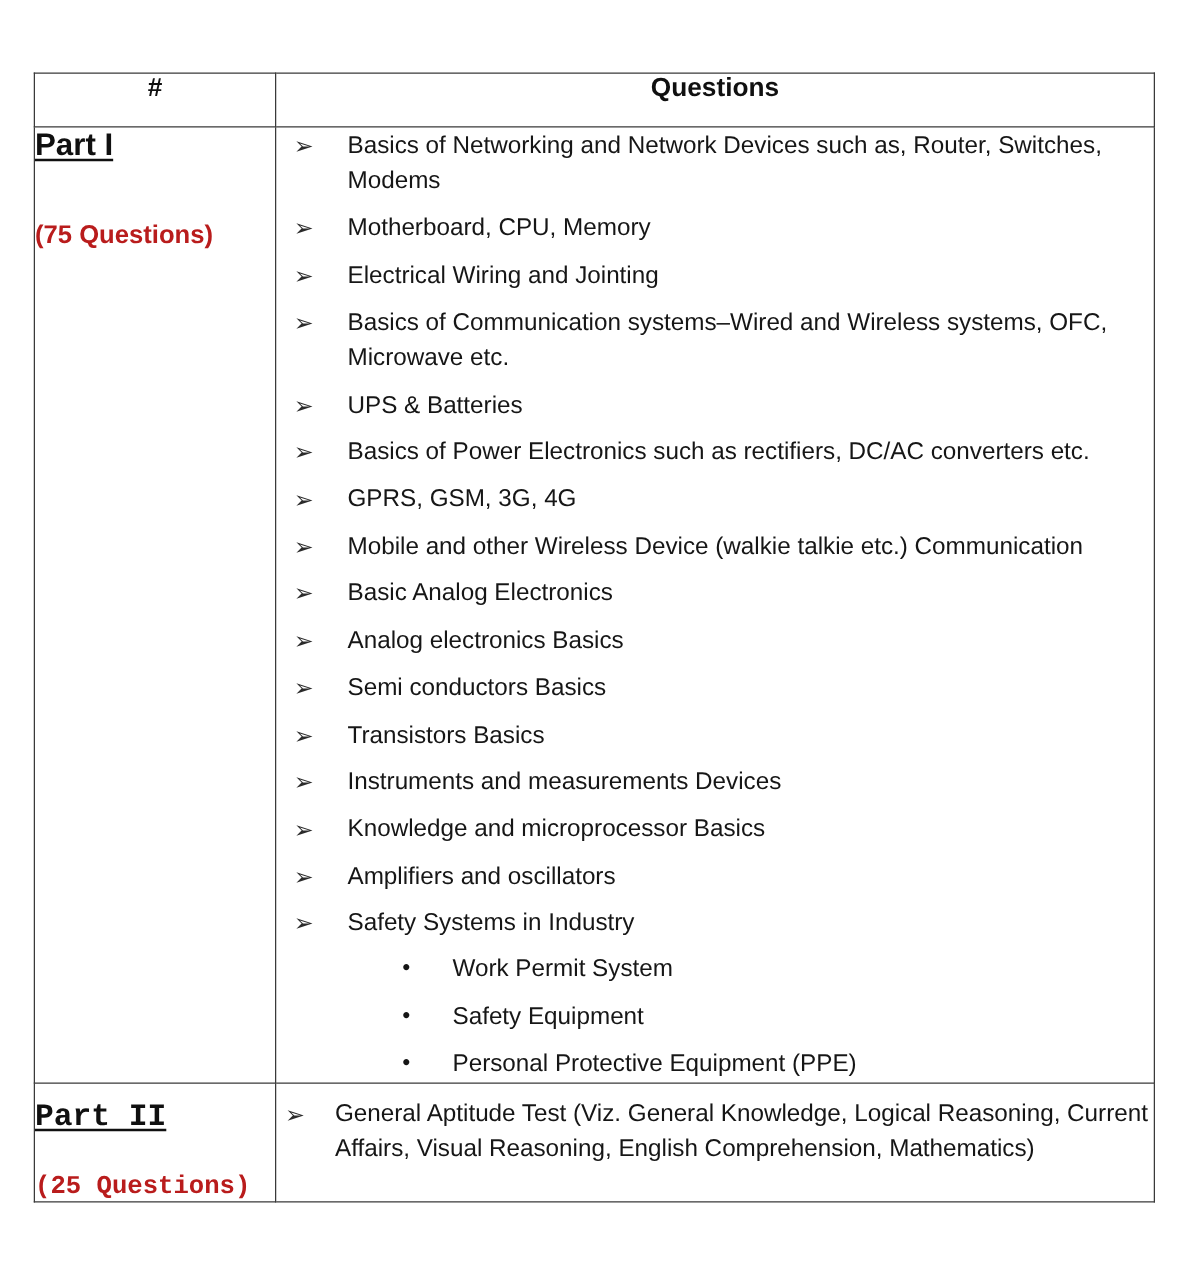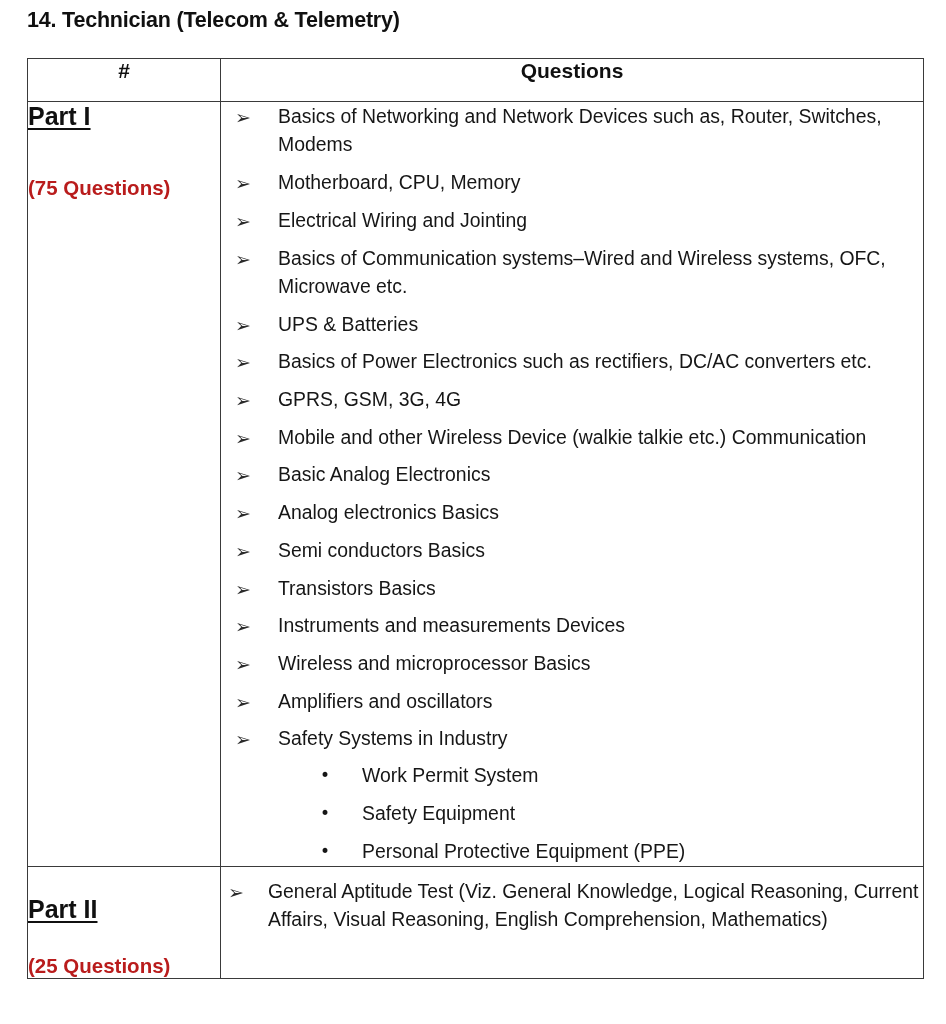--- a/index.html
+++ b/index.html
@@ -79,21 +79,21 @@
     color: #101010;
   }
   .part-count {
     font-size: 20.5px;
     font-weight: bold;
     display: block;
     margin-top: 45px;
     white-space: nowrap;
     color: #b91c1c;
   }
-  .part-cell.part-two { padding-top: 28px; }
+  .part-cell.part-two { padding-top: 12px; font-family: Liberation Mono, monospace; }
   .part-cell.part-two .part-count { margin-top: 30px; }
 
   
   .syl-cell {
     padding: 9px 10px 10px 0;
   }
   ul.bullets {
     list-style: none;
     margin: 0;
     padding: 0;
@@ -145,21 +145,20 @@
     font-size: 17px;
     line-height: 28.4px;
     color: #161616;
   }
 </style>
 </head>
 <body>
 
 <div class="page">
 
-  <div class="doc-title">14. Technician (Telecom &amp; Telemetry)</div>
 
   <table class="syllabus-table">
     <colgroup>
       <col class="col-num">
       <col class="col-syl">
     </colgroup>
     <tbody>
       <tr>
         <td class="hdr-cell hdr-hash">#</td>
         <td class="hdr-cell">Questions</td>
@@ -233,21 +232,21 @@
               <span>Transistors Basics</span>
             </li>
 
             <li class="bullet">
               <span class="arrow">➢</span>
               <span>Instruments and measurements Devices</span>
             </li>
 
             <li class="bullet">
               <span class="arrow">➢</span>
-              <span>Wireless and microprocessor Basics</span>
+              <span>Knowledge and microprocessor Basics</span>
             </li>
 
             <li class="bullet">
               <span class="arrow">➢</span>
               <span>Amplifiers and oscillators</span>
             </li>
 
             <li class="bullet">
               <span class="arrow">➢</span>
               <span>Safety Systems in Industry</span>

